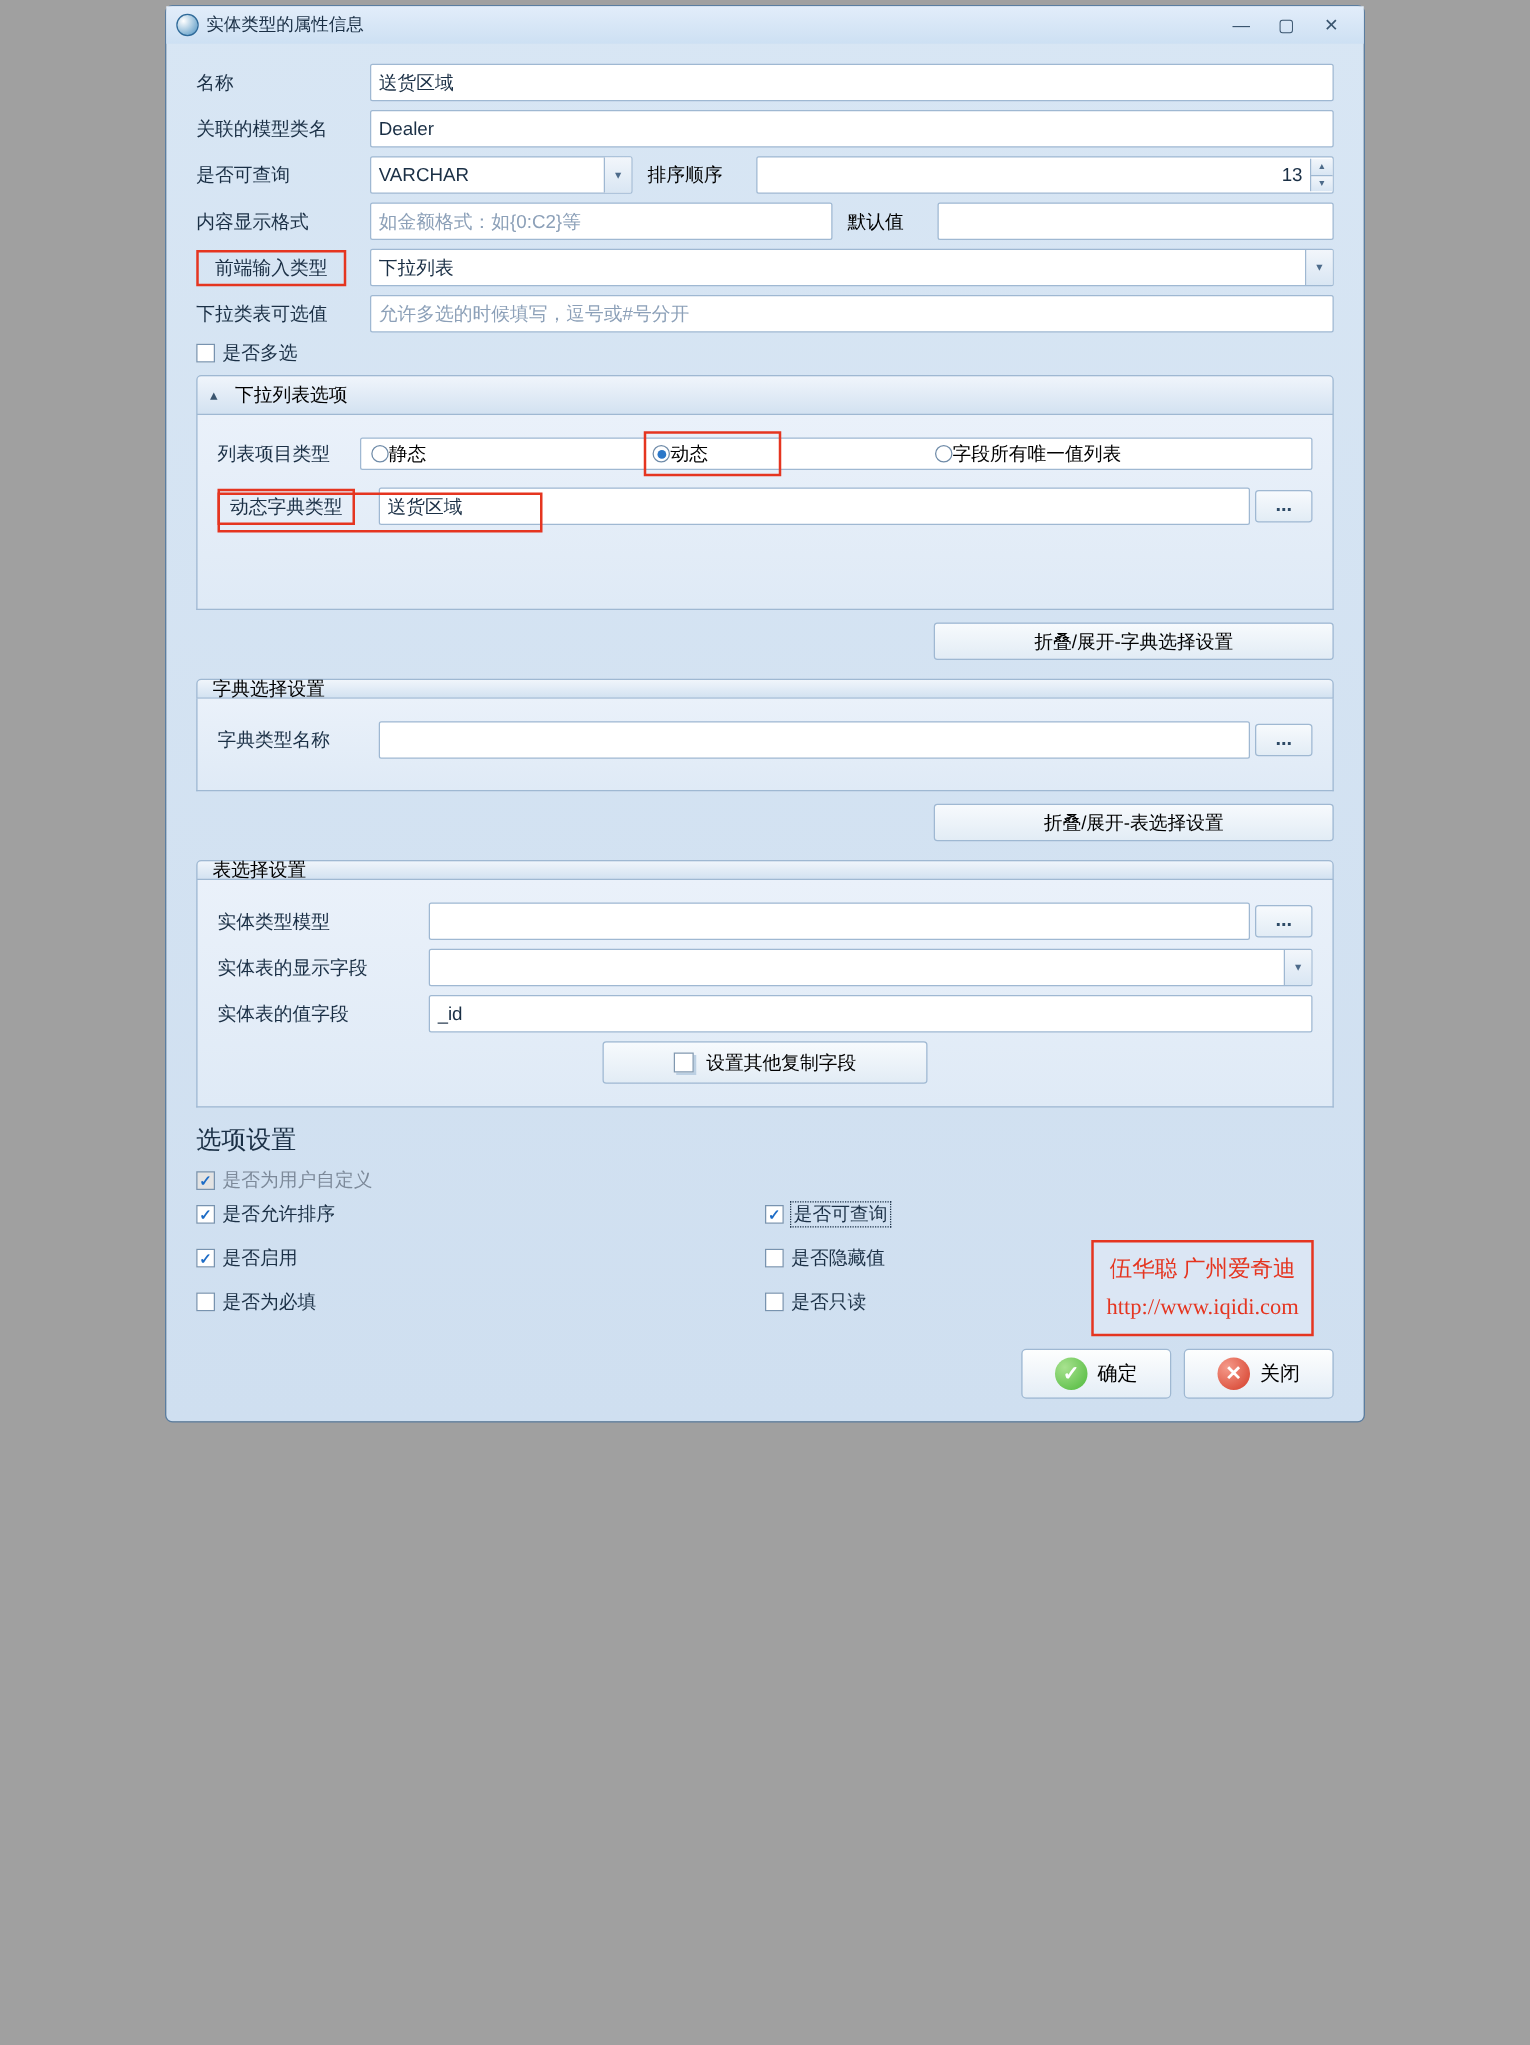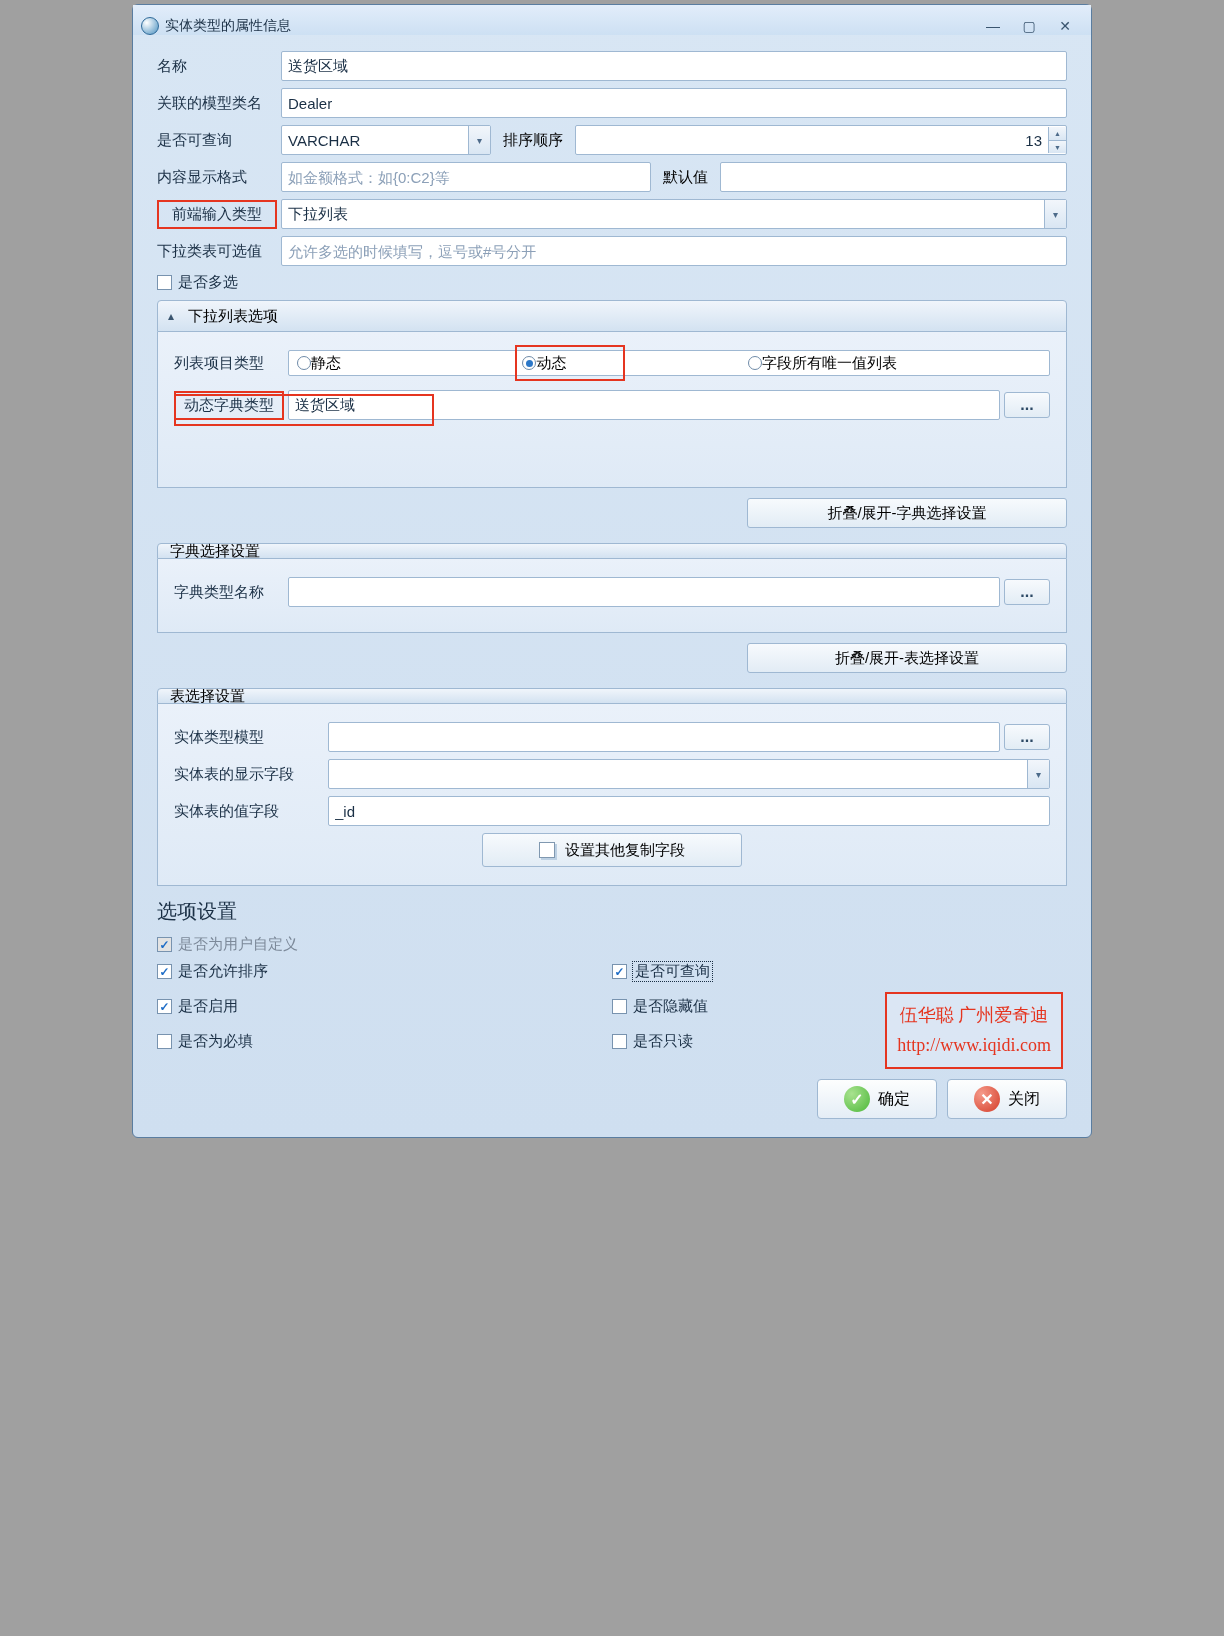--- a/index.html
+++ b/index.html
@@ -13,21 +13,21 @@
 .window {
   width: 960px;
   background: linear-gradient(to bottom, #d8e6f4 0%, #cfdff0 100%);
   border: 1px solid #5a7da0;
   border-radius: 6px;
   margin: 4px;
 }
 .titlebar {
   height: 30px;
   display: flex;
-  align-items: flex-end;
+  align-items: center;
   padding: 0 8px;
   background: linear-gradient(to bottom, #e2edfa, #cde0f3);
 }
 .titlebar .icon {
   width: 18px; height: 18px;
   background: radial-gradient(circle at 30% 30%, #fff, #4a90c0);
   border-radius: 50%;
   margin-right: 6px;
   border: 1px solid #2f6a99;
 }
@@ -56,20 +56,21 @@
 }
 .label-wide { width: 150px; }
 input[type="text"].field, .combo, .spinner {
   height: 30px;
   border: 1px solid #9fb8d2;
   background: #fff;
   border-radius: 2px;
   padding: 2px 6px;
   font-size: 15px;
   color: #1a2f45;
+  margin-left: 15px;
 }
 .field { flex: 1; }
 .field::placeholder { color: #8ca0b8; }
 .combo {
   display: flex;
   align-items: center;
   flex: 1;
   position: relative;
   padding-right: 24px;
 }
@@ -197,21 +198,21 @@
   display:flex; align-items:center; justify-content:center;
   color:#fff; font-size:16px; font-weight:bold;
 }
 .ok-ico { background: radial-gradient(circle at 30% 30%, #a8e28f, #4db83a); }
 .close-ico { background: radial-gradient(circle at 30% 30%, #f59a8a, #d43c28); }
 .redbox { border: 2px solid #e53520 !important; text-align: center; }
 .red-highlight {
   position:absolute; border:2px solid #e53520; pointer-events:none;
 }
 .watermark {
-  position:absolute; right: 4px; bottom: -10px;
+  position:absolute; right: 16px; bottom: -10px;
   border:2px solid #e53520; padding:6px 10px;
   font-family: "SimSun", serif;
   color:#e53520; font-size:18px; text-align:center;
   background: rgba(234,241,250,0.4);
   line-height: 1.7;
 }
 .dotted-focus {
   outline: 1px dotted #1a2f45;
   outline-offset: 0;
   padding: 0 2px;

